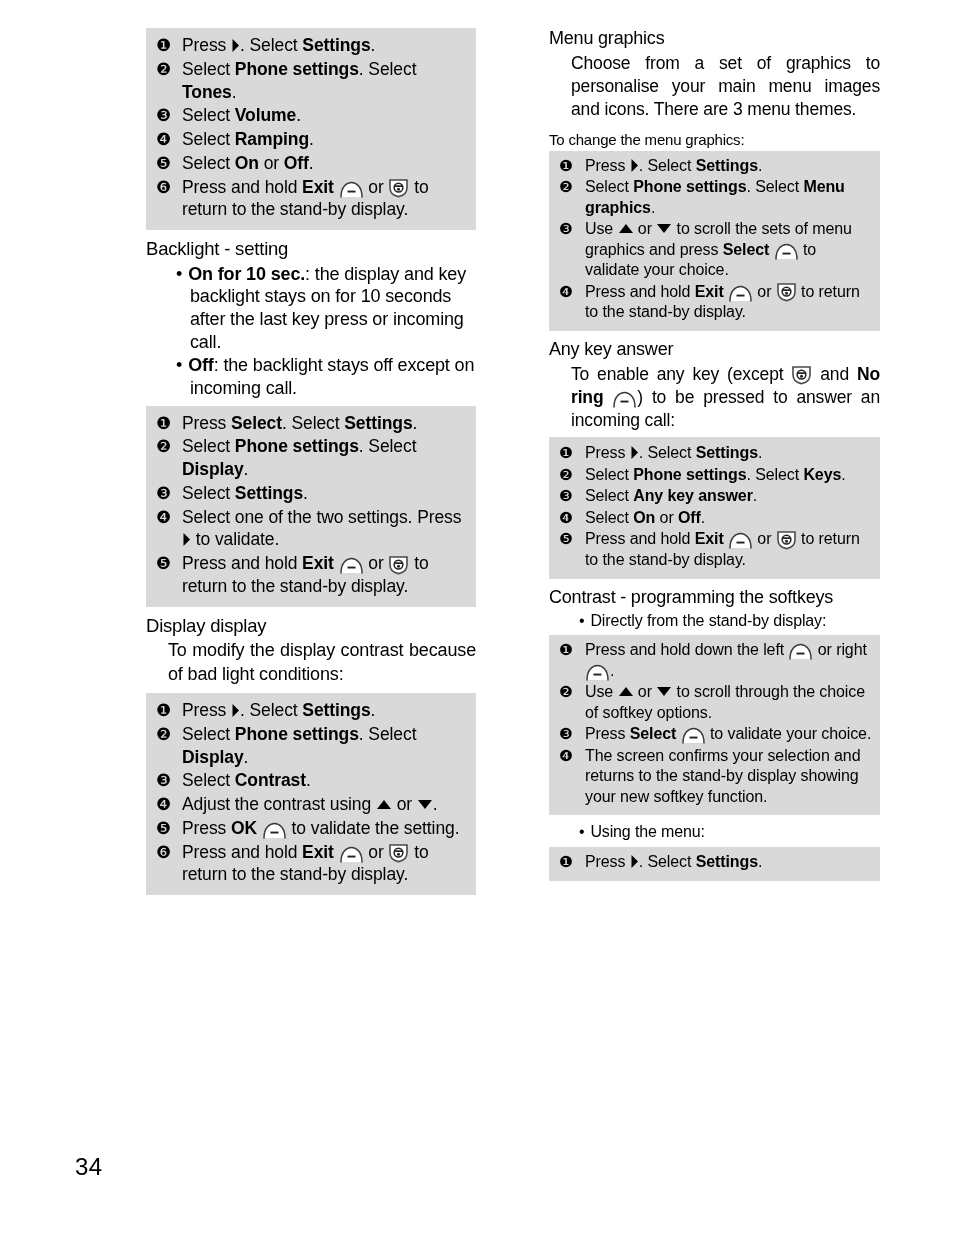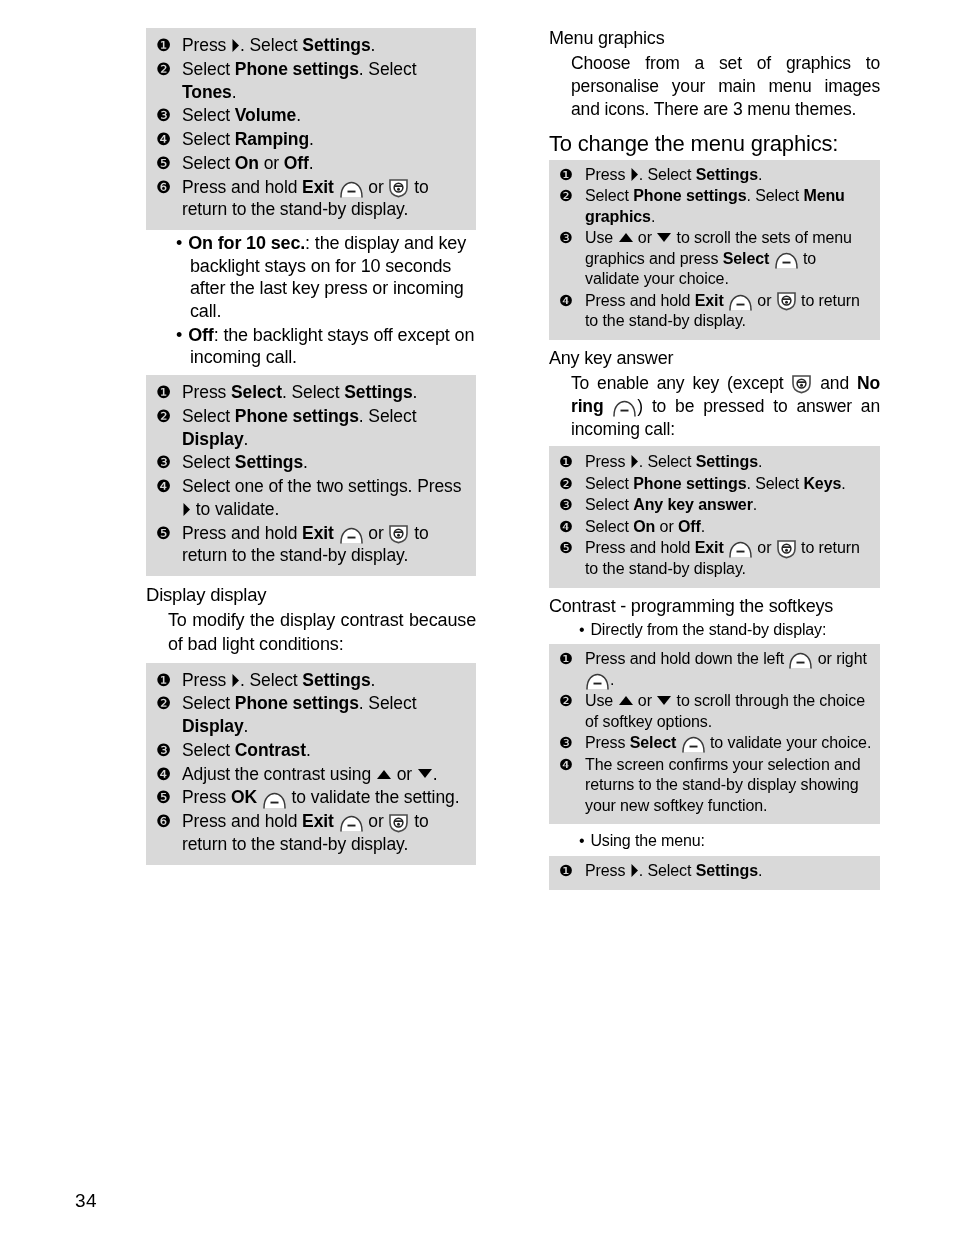--- a/index.html
+++ b/index.html
@@ -68,21 +68,21 @@
   p.body {
     font-size: 18px;
     line-height: 1.33;
     margin: 0 0 0 22px;
     text-align: justify;
     letter-spacing: -0.15px;
   }
   .col-right p.body { font-size: 17.5px; }
 
   p.lead {
-    font-size: 22px;
+    font-size: 15px;
     line-height: 1.28;
     margin: 8px 0 2px 0;
     font-weight: normal;
     letter-spacing: -0.2px;
   }
 
   ul.bullets {
     list-style: none;
     margin: 2px 0 0 30px;
     padding: 0;
@@ -120,22 +120,22 @@
   .ico {
     display: inline-block;
     vertical-align: -0.22em;
     position: relative;
   }
   .ico svg { display: block; }
 
   .pg-num {
     position: absolute;
     left: 75px;
-    top: 1190px;
-    font-size: 19px;
+    top: 1153px;
+    font-size: 24px;
     letter-spacing: 0.4px;
   }
 </style>
 </head>
 <body>
 
 <div class="page">
 
   <div class="col col-left">
 
@@ -170,20 +170,21 @@
               </svg></span> or <span class="ico" style="vertical-align: -0.33em;"><svg width="21" height="20" viewBox="0 0 21 20">
                 <path d="M2 2 L19 2 L19 9.5 C19 15.5 14.5 18 10.5 18.6 C6.5 18 2 15.5 2 9.5 Z" fill="#ffffff" stroke="#4a4a4a" stroke-width="1.6"></path>
                 <circle cx="10.5" cy="9.6" r="4.4" fill="none" stroke="#222" stroke-width="1.5"></circle>
                 <rect x="6.2" y="7.3" width="8.6" height="1.7" fill="#222"></rect>
                 <circle cx="10.5" cy="11.3" r="1.5" fill="#222"></circle>
               </svg></span> to return to the stand-by display.</span>
         </div>
       </div>
 
 
+    <h2 class="sec">Backlight - setting</h2>
 
     <ul class="bullets">
         <li><span class="bul"></span><b>On for 10 sec.</b>: the display and key backlight stays on for 10 seconds after the last key press or incoming call.</li>
         <li><span class="bul"></span><b>Off</b>: the backlight stays off except on incoming call.</li>
       </ul>
 
     <div class="proc" style="margin-top:6px;">
         <div class="step">
           <span class="step-num">❶</span>
           <span class="step-txt">Press <b>Select</b>. Select <b>Settings</b>.</span>

